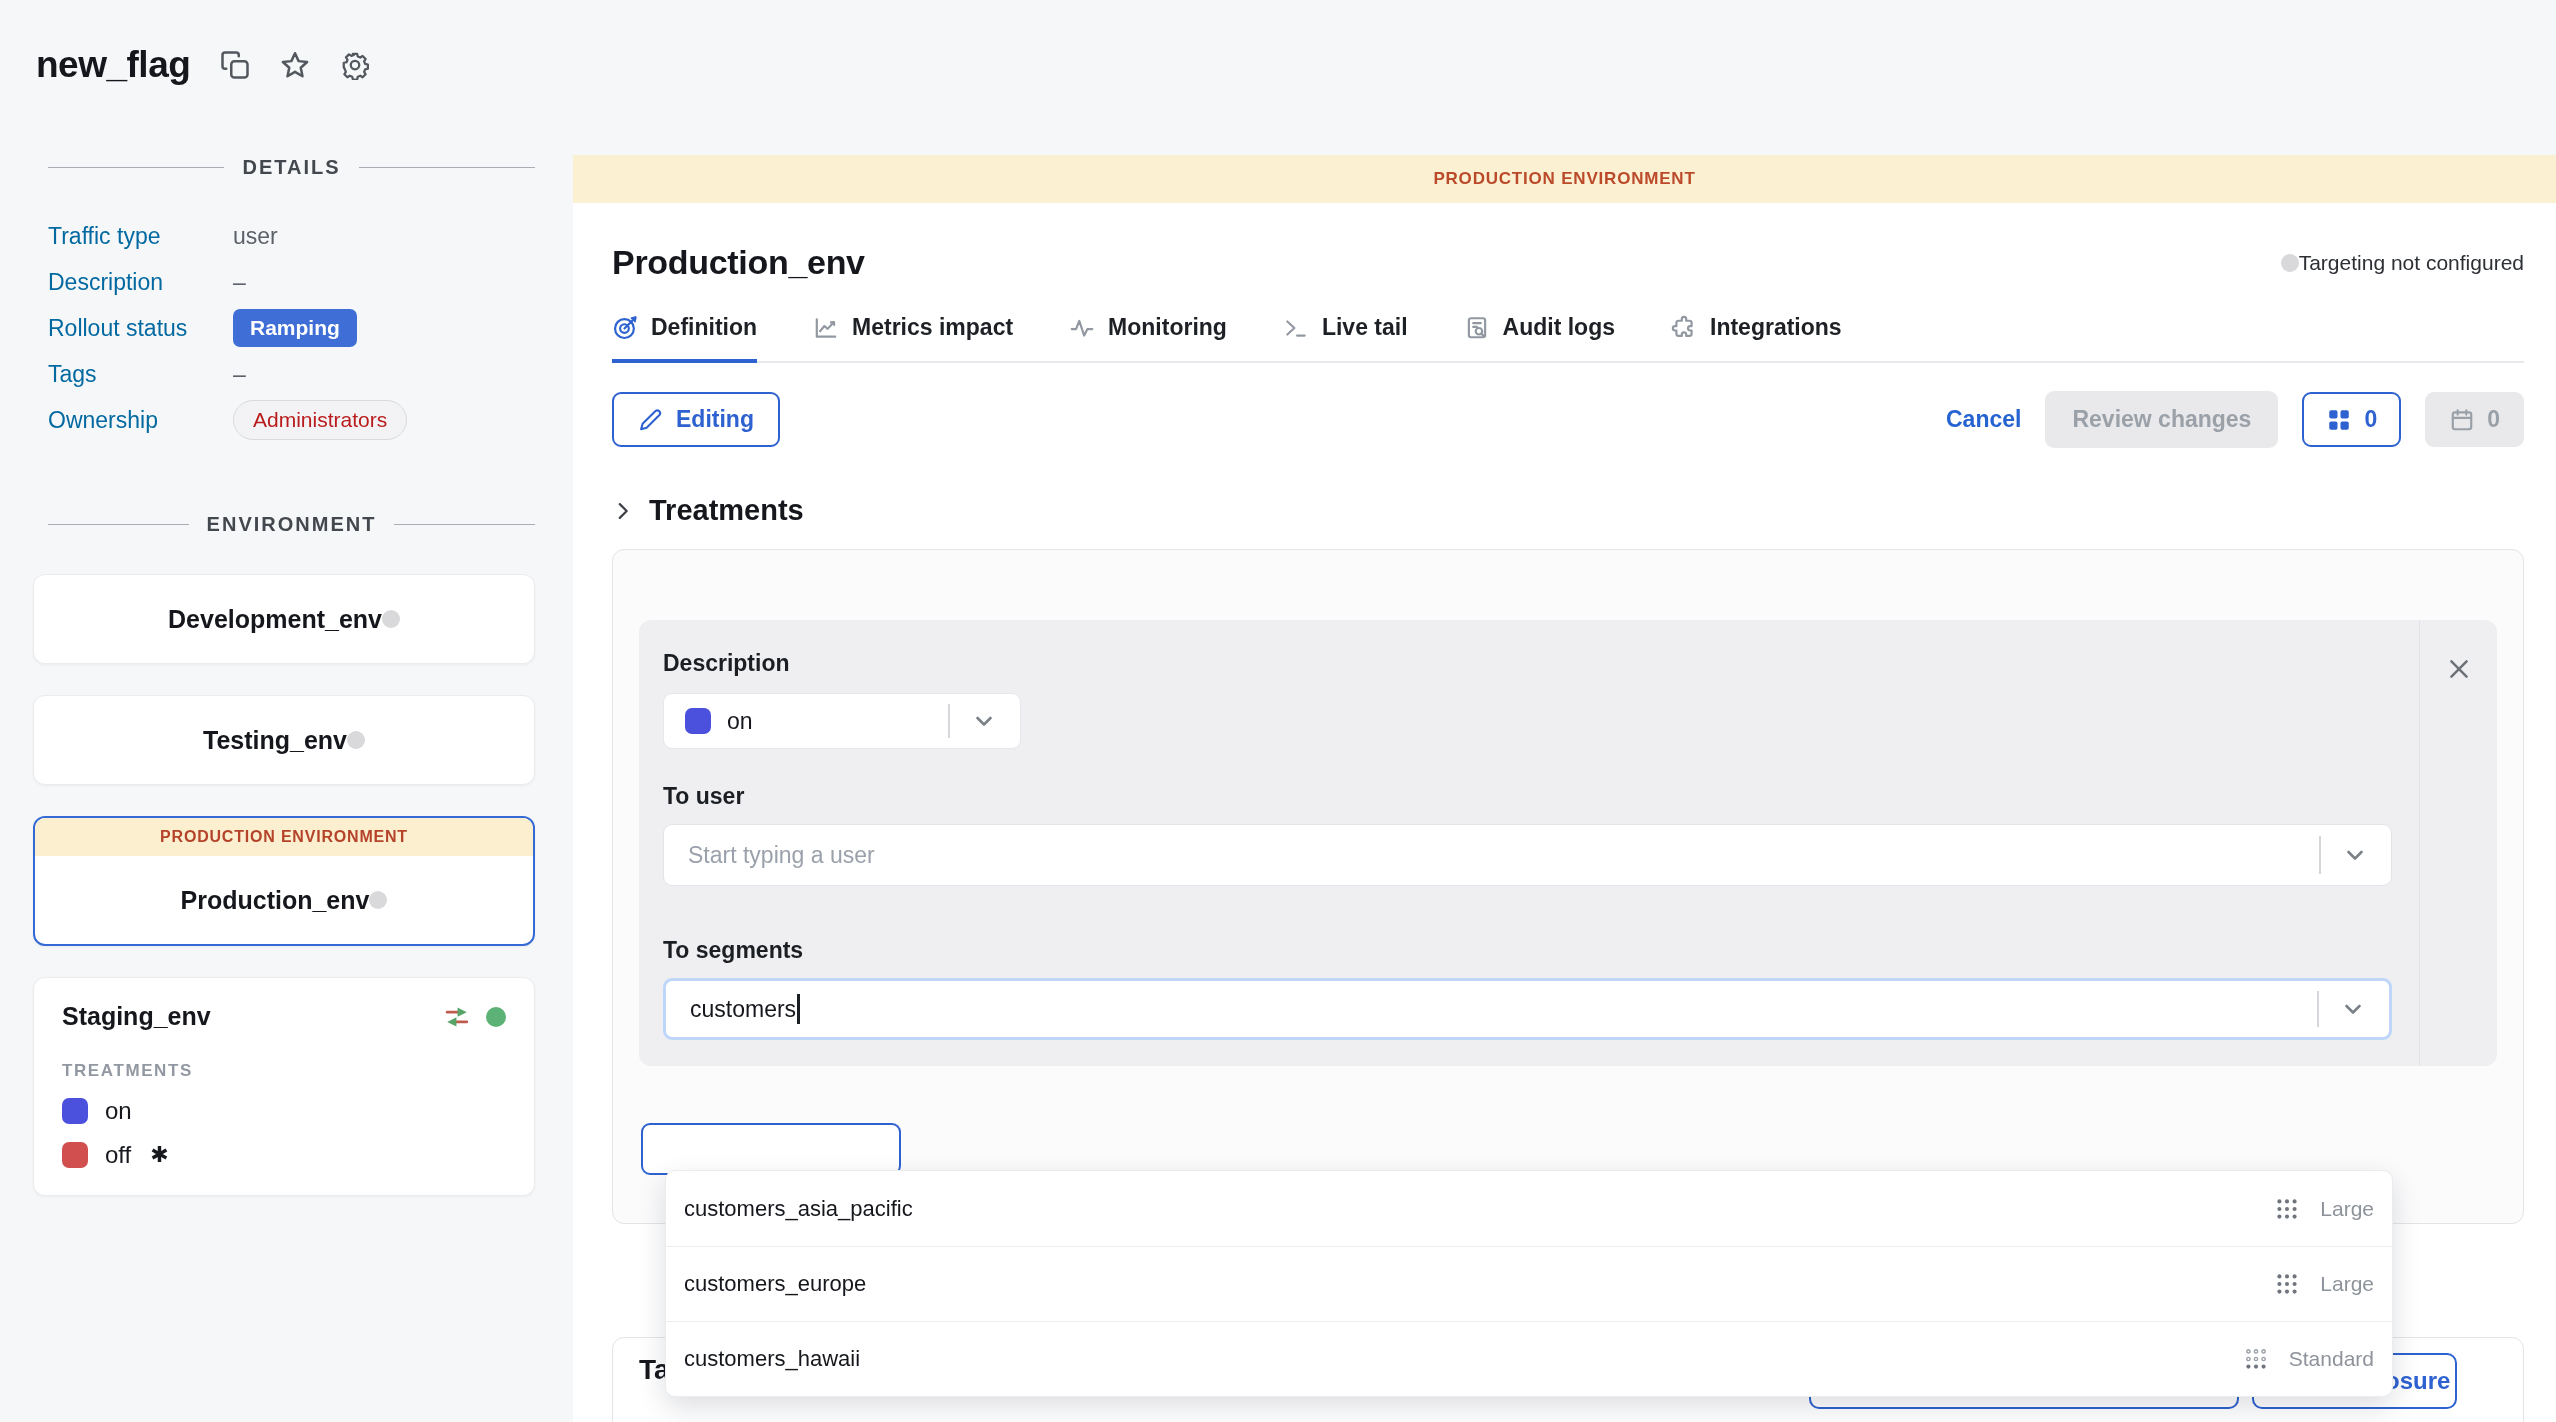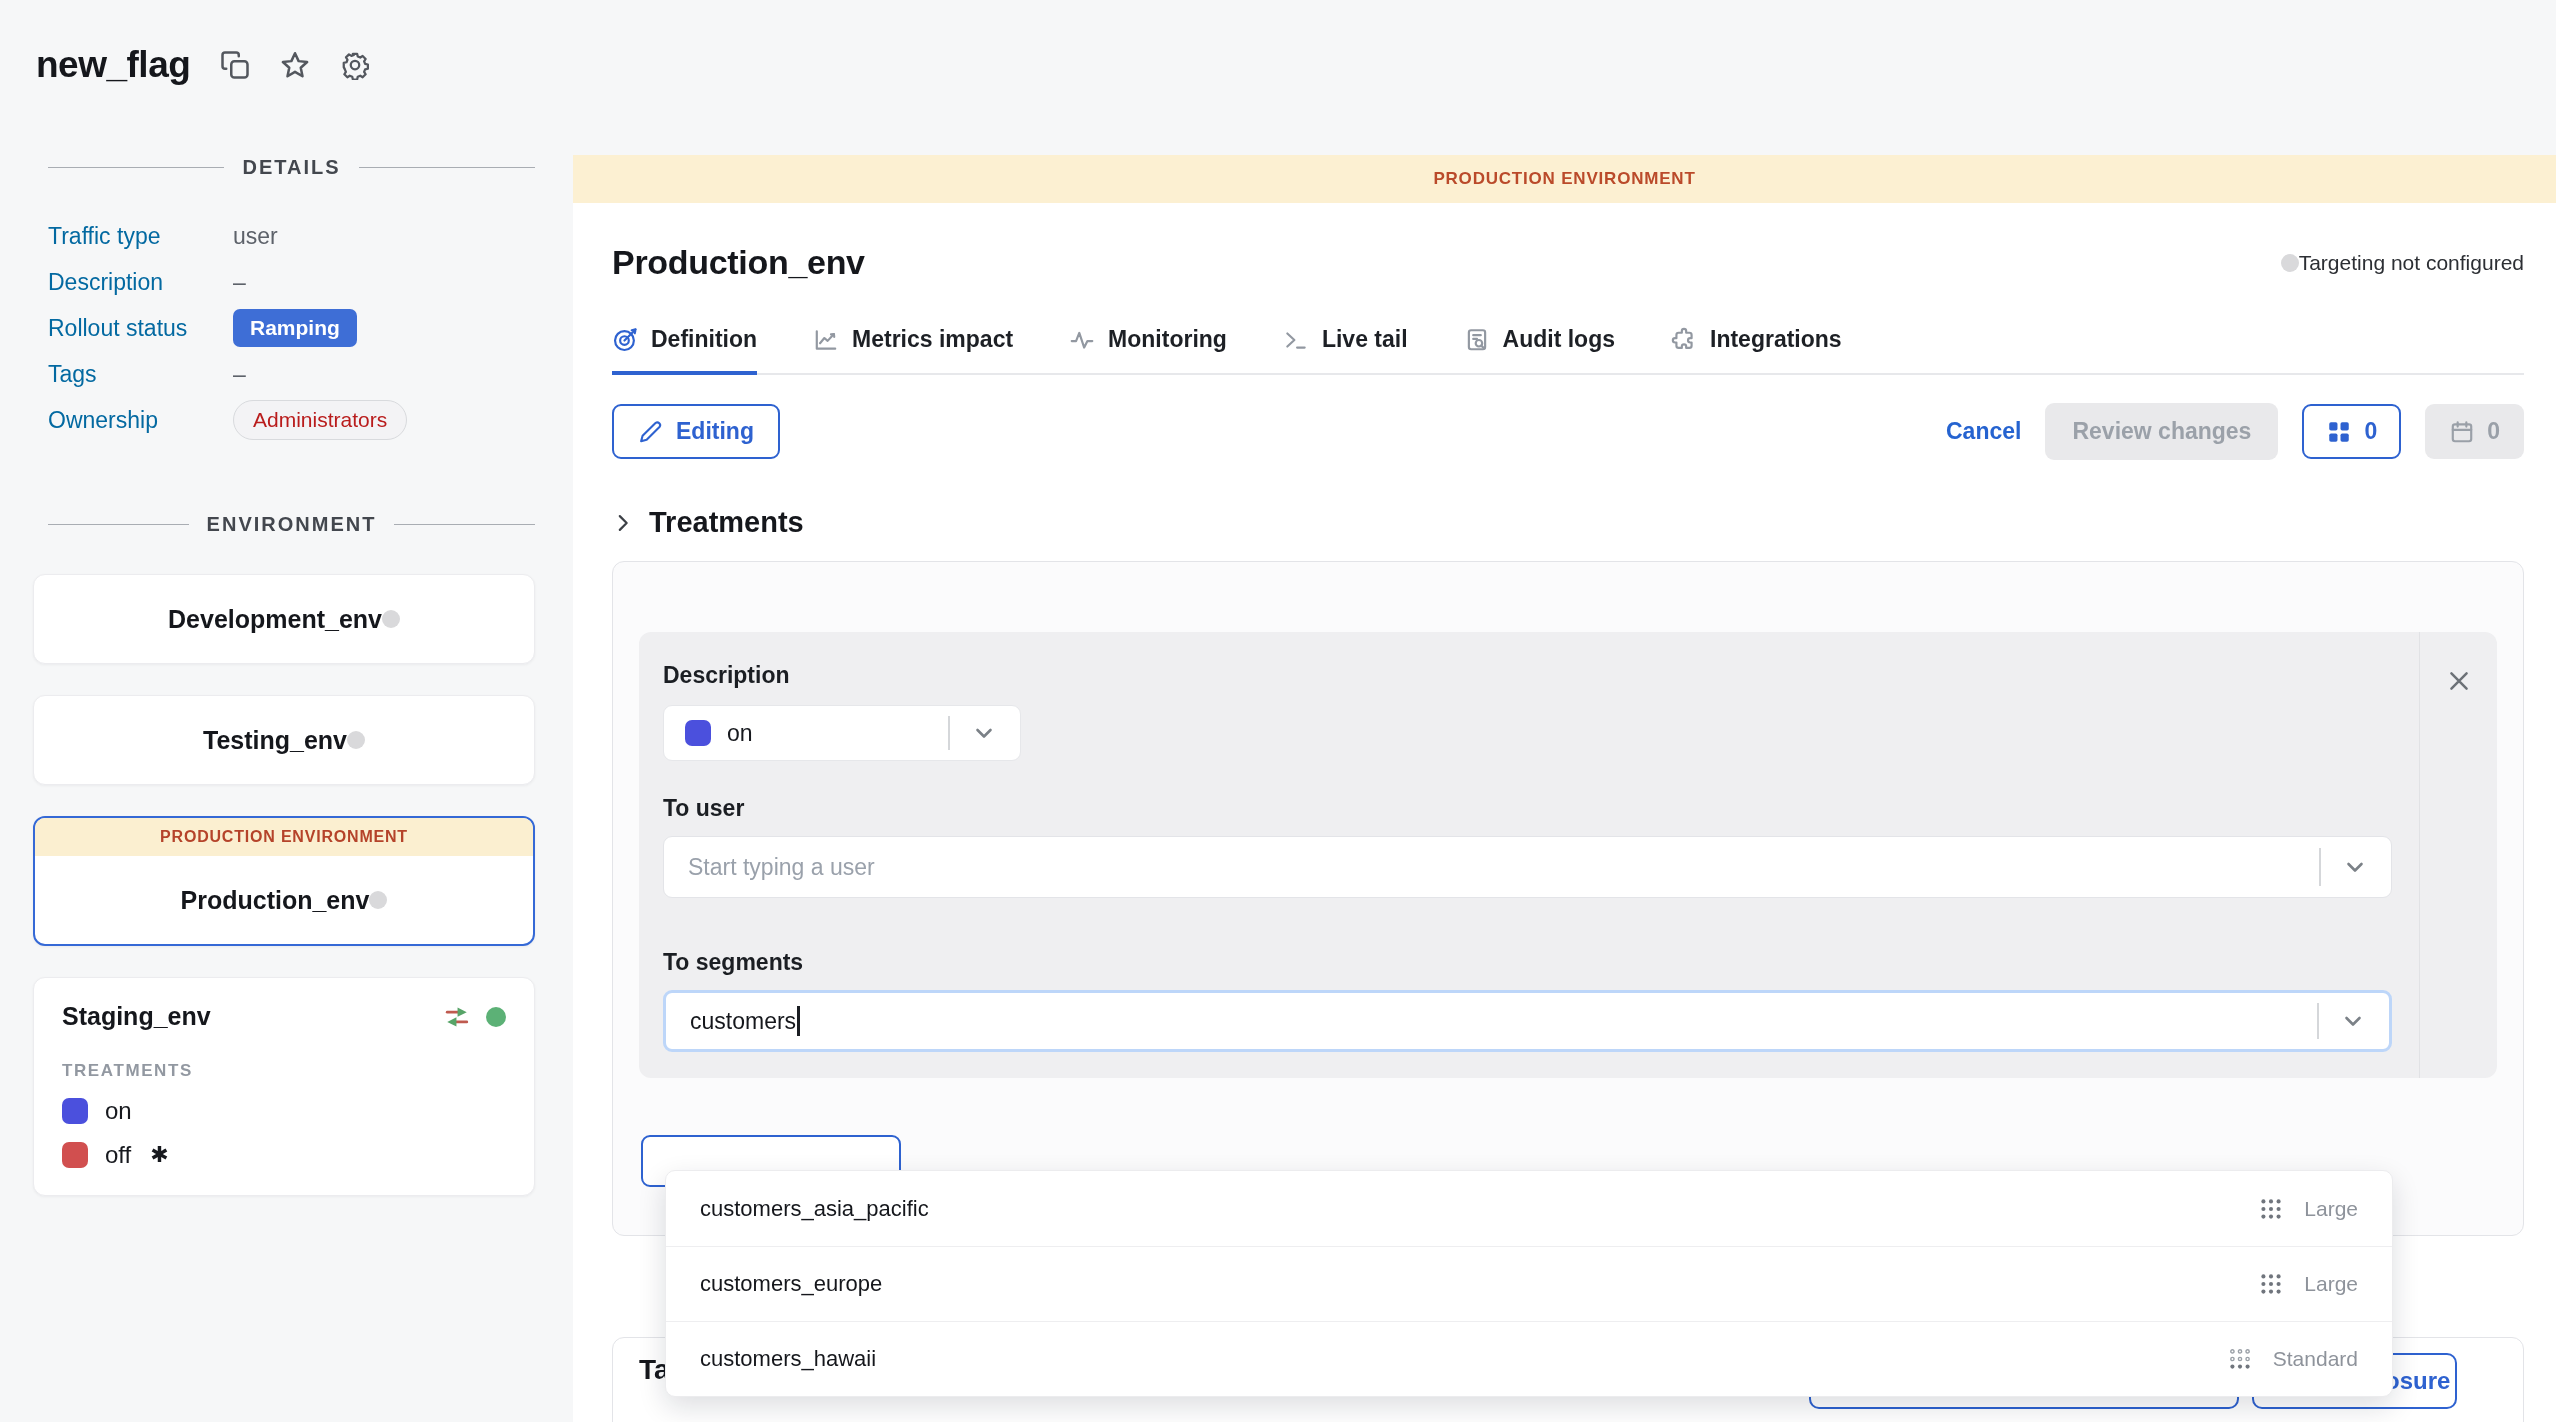--- a/index.html
+++ b/index.html
@@ -59,21 +59,21 @@
   .env-banner { height:48px; background:#fcf0d2; color:#ba4a2a; font-size:17px;
     font-weight:700; letter-spacing:.8px; display:flex; align-items:center;
     justify-content:center; }
   .content { padding:0 32px 0 39px; }
 
   .title-row { margin-top:40px; display:flex; align-items:center;
     justify-content:space-between; }
   .page-title { font-size:34px; font-weight:800; color:#15171c; letter-spacing:-.3px; }
   .status { display:flex; align-items:center; font-size:21px; color:#2c2f34; }
 
-  .tabs { margin-top:44px; display:flex; gap:56px; border-bottom:2px solid #e7e8eb; }
+  .tabs { margin-top:32px; display:flex; gap:56px; border-bottom:2px solid #e7e8eb; }
   .tab { display:flex; align-items:center; gap:13px; padding-bottom:18px;
     border-bottom:4px solid transparent; margin-bottom:-2px; font-size:23px;
     font-weight:600; color:#1d2025; cursor:pointer; }
   .tab .ticon { width:26px; height:26px; color:#9298a1; }
   .tab.active { border-bottom-color:#2e62d0; font-weight:700; }
   .tab.active .ticon { color:#2e62d0; }
 
   .toolbar { margin-top:28px; display:flex; align-items:center; }
   .btn { display:flex; align-items:center; gap:12px; border-radius:9px;
     font-size:23px; font-weight:600; cursor:pointer; border:none; background:none;
@@ -129,21 +129,21 @@
     vertical-align:middle; margin-left:1px; }
 
   .add-partial { position:absolute; left:28px; top:573px; width:260px; height:52px;
     border:2px solid #2e62d0; border-radius:9px; background:#fff; z-index:2;
     cursor:pointer; }
 
   
   .dropdown { position:absolute; left:92px; top:1015px; width:1728px; height:227px;
     background:#fff; border:1px solid #ececee; border-radius:10px;
     box-shadow:0 10px 28px rgba(16,24,40,.14); z-index:30; overflow:hidden; }
-  .dd-item { height:75px; display:flex; align-items:center; padding:0 34px;
+  .dd-item { height:75px; display:flex; align-items:center; padding:0 18px;
     cursor:pointer; }
   .dd-item + .dd-item { border-top:1px solid #eeeef0; }
   .dd-name { font-size:22px; color:#15171c; }
   .dd-right { margin-left:auto; display:flex; align-items:center; gap:20px; }
   .dd-size { font-size:21px; color:#8e939b; }
   .dgrid { width:26px; height:26px; }
 
   
   .next-panel { position:absolute; left:39px; right:32px; top:1182px; height:140px;
     background:#fff; border:1.5px solid #e3e4e8; border-radius:12px; z-index:1;

